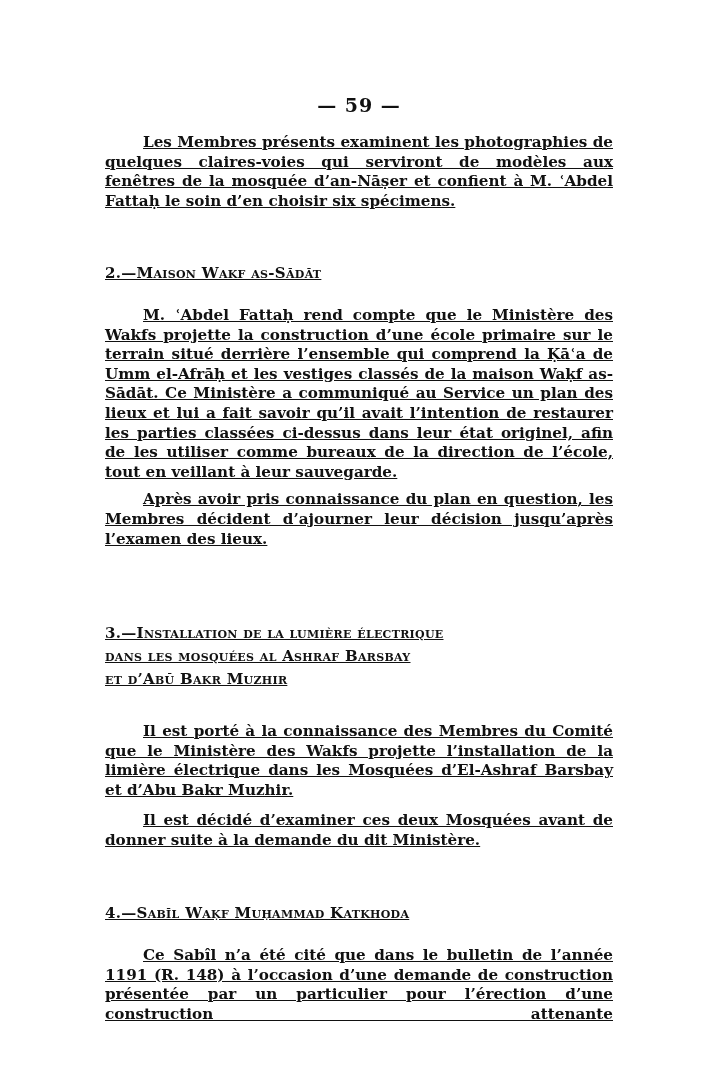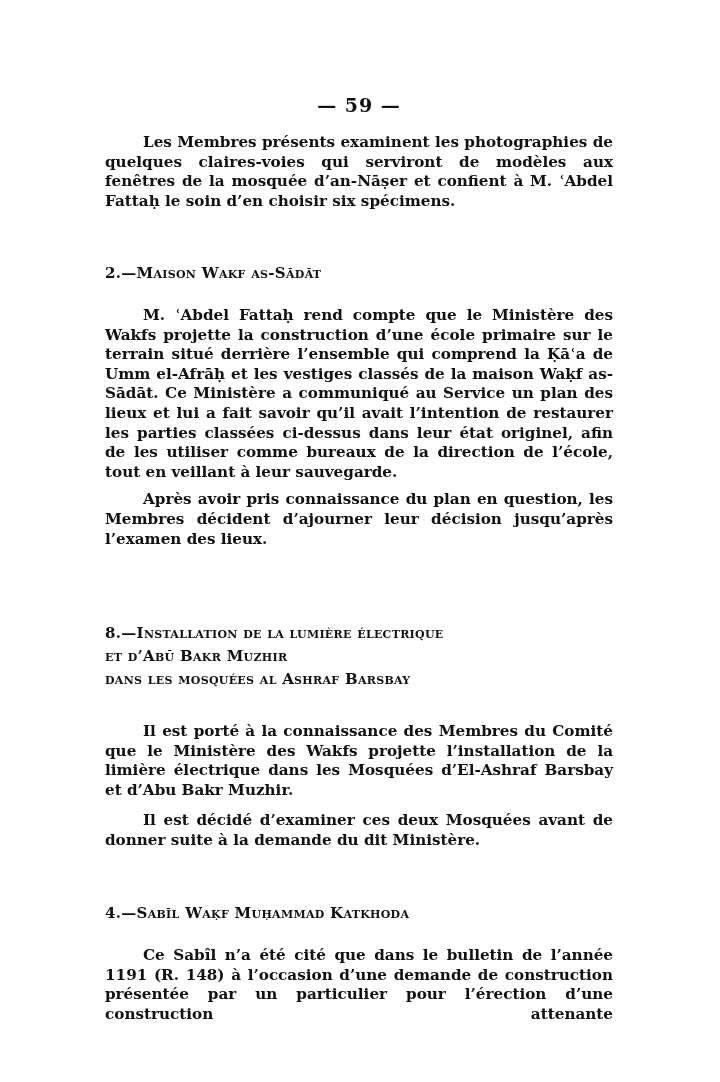--- a/index.html
+++ b/index.html
@@ -5,44 +5,44 @@
   html, body { margin: 0; padding: 0; background: #ffffff; }
   body { width: 720px; height: 1082px; position: relative; overflow: hidden;
          font-family: "DejaVu Serif", "Liberation Serif", serif; color: #111; }
   .page { position: absolute; left: 105px; top: 0; width: 508px; }
   .pnum { position: absolute; top: 94px; left: 0; width: 100%; text-align: center;
           font-size: 19px; font-weight: bold; letter-spacing: 1px; }
   p { margin: 0; font-size: 15.2px; line-height: 19.6px; text-align: justify;
       text-indent: 38px; font-weight: 600; }
   .h { text-align: left; font-weight: bold; font-size: 15px; line-height: 23px;
        font-variant: small-caps; letter-spacing: 0.3px; }
-  .blk { position: absolute; left: 0; width: 100%; }
+  .blk { position: absolute; left: 0; width: 100%; text-decoration: underline; }
 </style>
 </head>
 <body>
 
 <div class="page">
   <div class="pnum">— 59 —</div>
 
   <div class="blk" style="top:133px">
     <p>Les Membres présents examinent les photographies de quelques claires-voies qui serviront de modèles aux fenêtres de la mosquée d’an-Nāṣer et confient à M. ʿAbdel Fattaḥ le soin d’en choisir six spécimens.</p>
   </div>
 
   <div class="blk" style="top:262px">
     <div class="h">2.—Maison Wakf as-Sādāt</div>
   </div>
   <div class="blk" style="top:306px">
     <p>M. ʿAbdel Fattaḥ rend compte que le Ministère des Wakfs projette la construction d’une école primaire sur le terrain situé derrière l’ensemble qui comprend la Ḳāʿa de Umm el-Afrāḥ et les vestiges classés de la maison Waḳf as-Sādāt. Ce Ministère a communiqué au Service un plan des lieux et lui a fait savoir qu’il avait l’intention de restaurer les parties classées ci-dessus dans leur état originel, afin de les utiliser comme bureaux de la direction de l’école, tout en veillant à leur sauvegarde.</p>
     <p style="margin-top:8px">Après avoir pris connaissance du plan en question, les Membres décident d’ajourner leur décision jusqu’après l’examen des lieux.</p>
   </div>
 
   <div class="blk" style="top:622px">
-    <div class="h">8.—Installation de la lumière électrique</div>
+    <div class="h">3.—Installation de la lumière électrique</div>
+    <div class="h">dans les mosquées al Ashraf Barsbay</div>
     <div class="h">et d’Abū Bakr Muzhir</div>
-    <div class="h">dans les mosquées al Ashraf Barsbay</div>
   </div>
   <div class="blk" style="top:722px">
     <p>Il est porté à la connaissance des Membres du Comité que le Ministère des Wakfs projette l’installation de la limière électrique dans les Mosquées d’El-Ashraf Barsbay et d’Abu Bakr Muzhir.</p>
     <p style="margin-top:11px">Il est décidé d’examiner ces deux Mosquées avant de donner suite à la demande du dit Ministère.</p>
   </div>
 
   <div class="blk" style="top:902px">
     <div class="h">4.—Sabīl Waḳf Muḥammad Katkhoda</div>
   </div>
   <div class="blk" style="top:946px">

